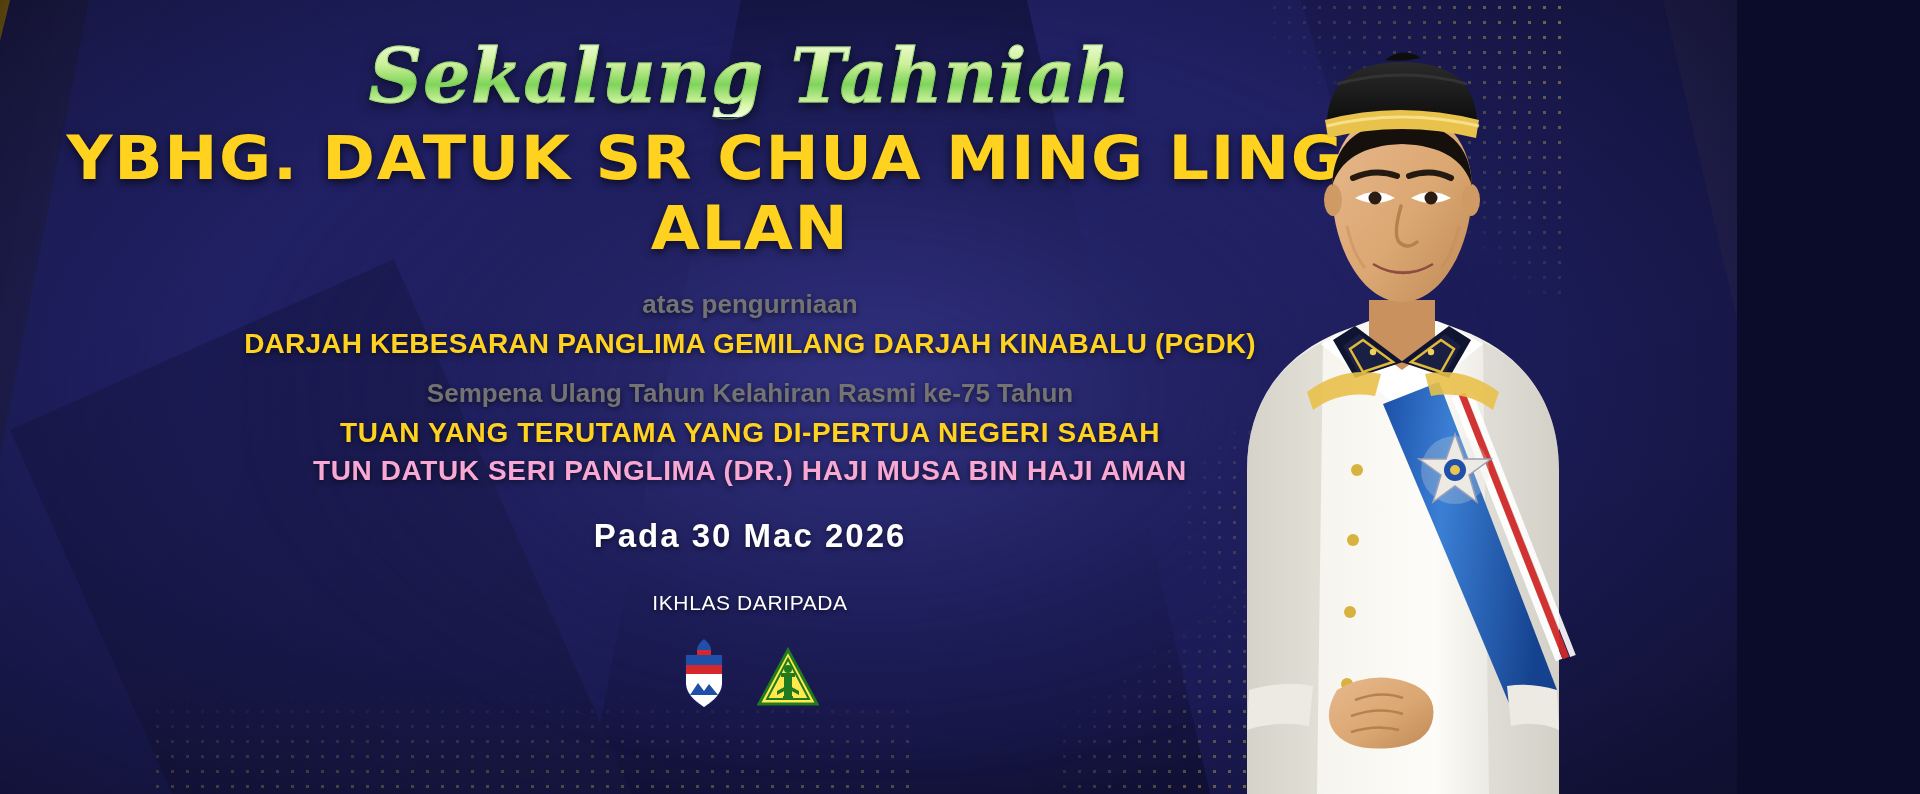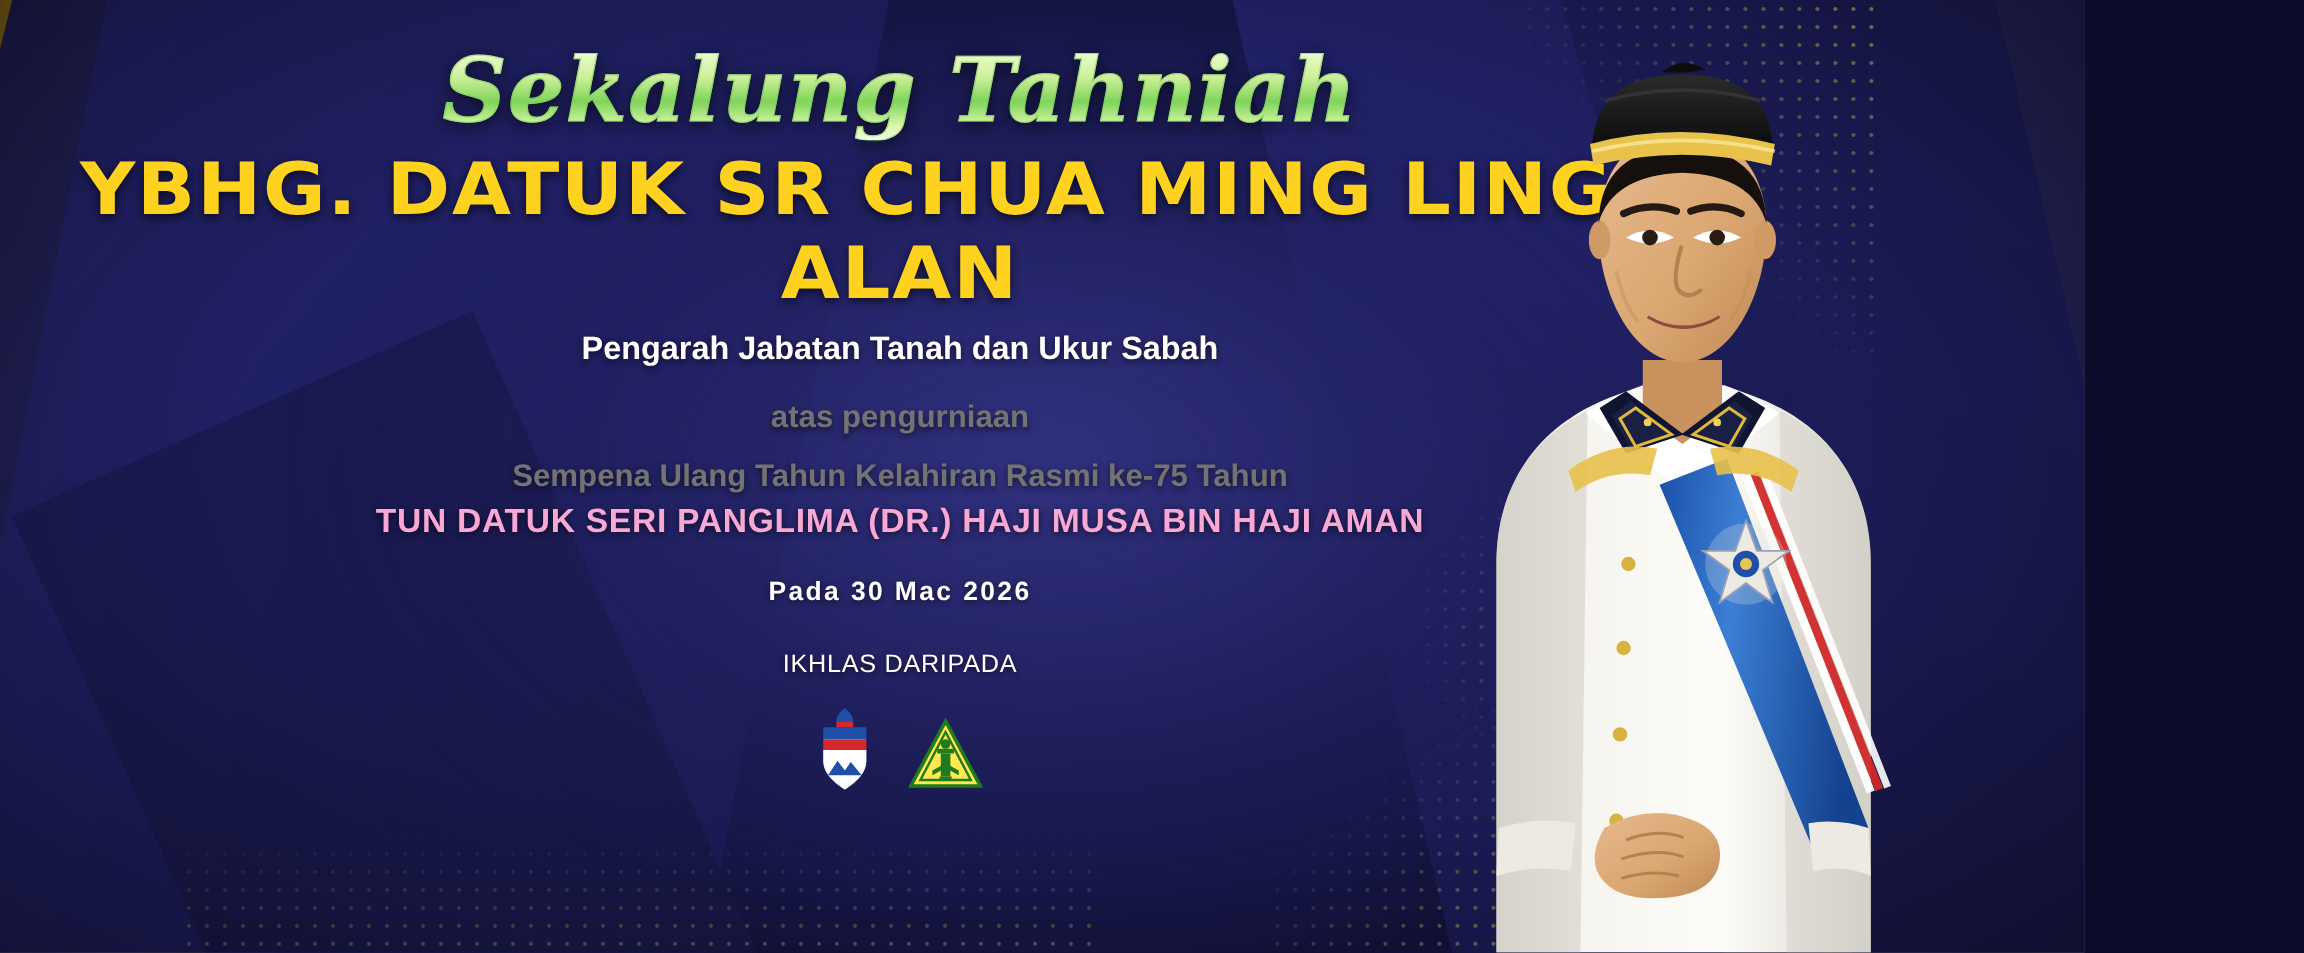--- a/index.html
+++ b/index.html
@@ -216,21 +216,21 @@
     margin-top: 6px;
     font-size: 28px;
     font-weight: 700;
     color: #f9a8d4;
     letter-spacing: .6px;
     text-shadow: 0 2px 6px rgba(0,0,0,.6);
   }
 
   .date-line {
     margin-top: 30px;
-    font-size: 22px;
+    font-size: 33px;
     font-weight: 700;
     letter-spacing: 2px;
     color: #ffffff;
     text-shadow: 0 2px 5px rgba(0,0,0,.55);
   }
 
   .from-line {
     margin-top: 36px;
     font-size: 21px;
     font-weight: 400;
@@ -296,31 +296,32 @@
   <div class="dots dots-bl"></div>
 
   <div class="vignette"></div>
 
   <div class="content">
 
     <div class="headline-script">Sekalung Tahniah</div>
 
     <div class="name-line">YBHG. DATUK SR CHUA MING LING @ ALAN</div>
 
-    <div class="position-line">Pengarah Jabatan Tanah dan Ukur Sabah</div>
 
     <div class="spacer-sm"></div>
 
     <div class="atas-line">atas pengurniaan</div>
 
+    <div class="award-line">DARJAH KEBESARAN PANGLIMA GEMILANG DARJAH KINABALU (PGDK)</div>
 
     <div class="spacer-xs"></div>
 
     <div class="sempena-line">Sempena Ulang Tahun Kelahiran Rasmi ke-75 Tahun</div>
 
+    <div class="tyt-line">TUAN YANG TERUTAMA YANG DI-PERTUA NEGERI SABAH</div>
 
     <div class="tyt-line2">TUN DATUK SERI PANGLIMA (DR.) HAJI MUSA BIN HAJI AMAN</div>
 
     <div class="date-line">Pada 30 Mac 2026</div>
 
     <div class="from-line">IKHLAS DARIPADA</div>
 
 
     <div class="logos">
 

